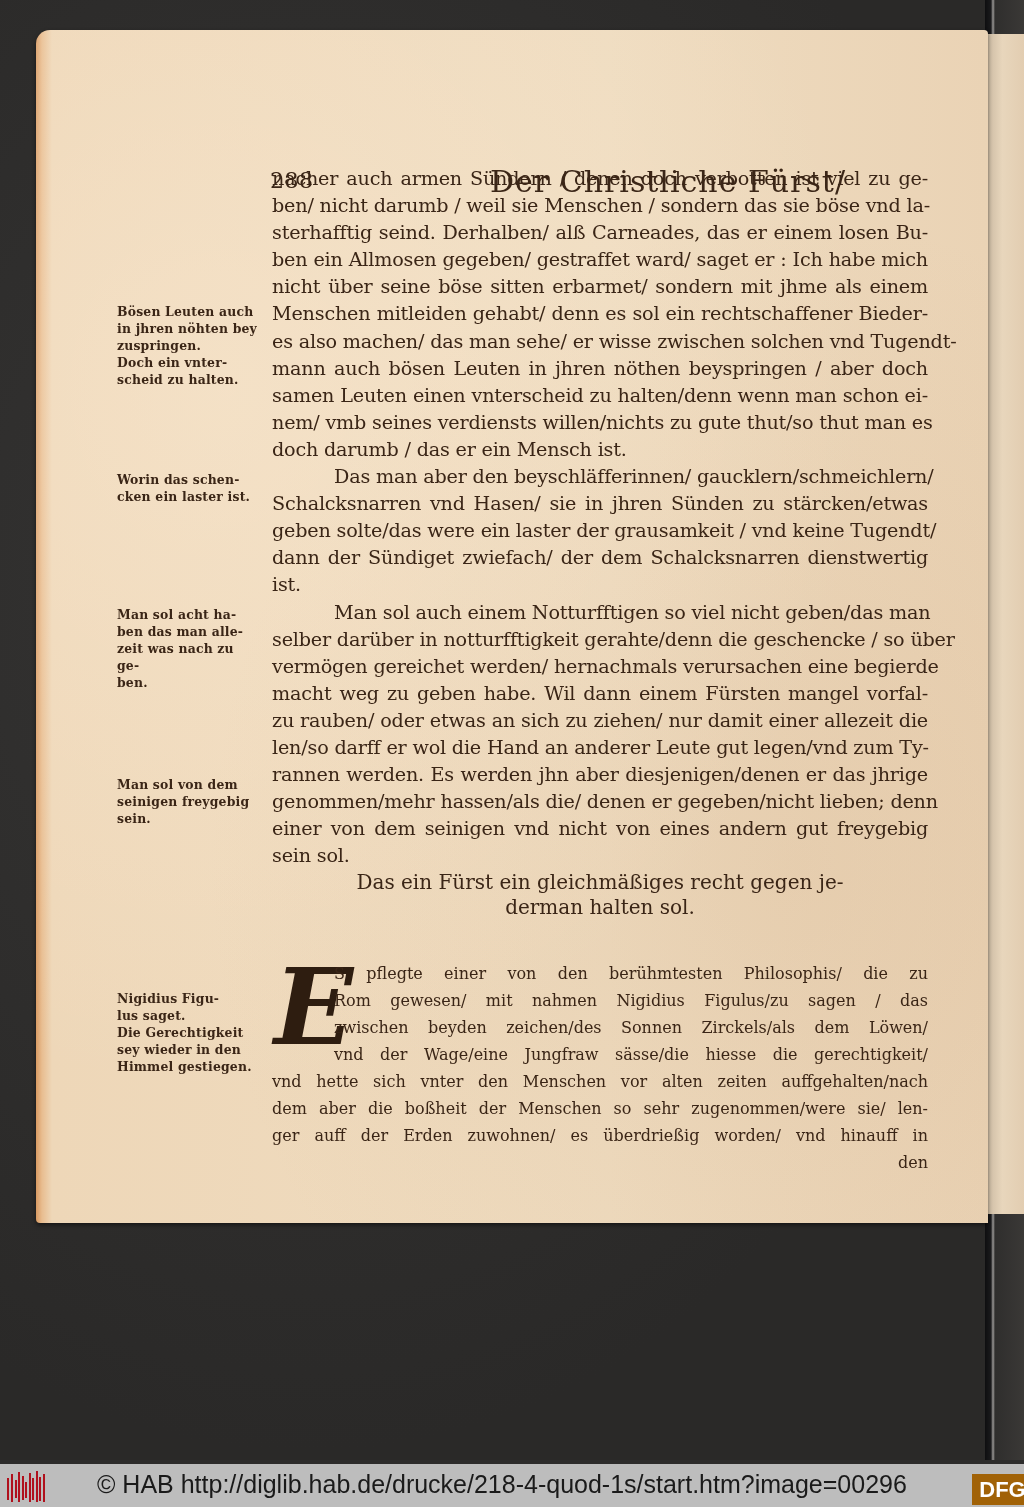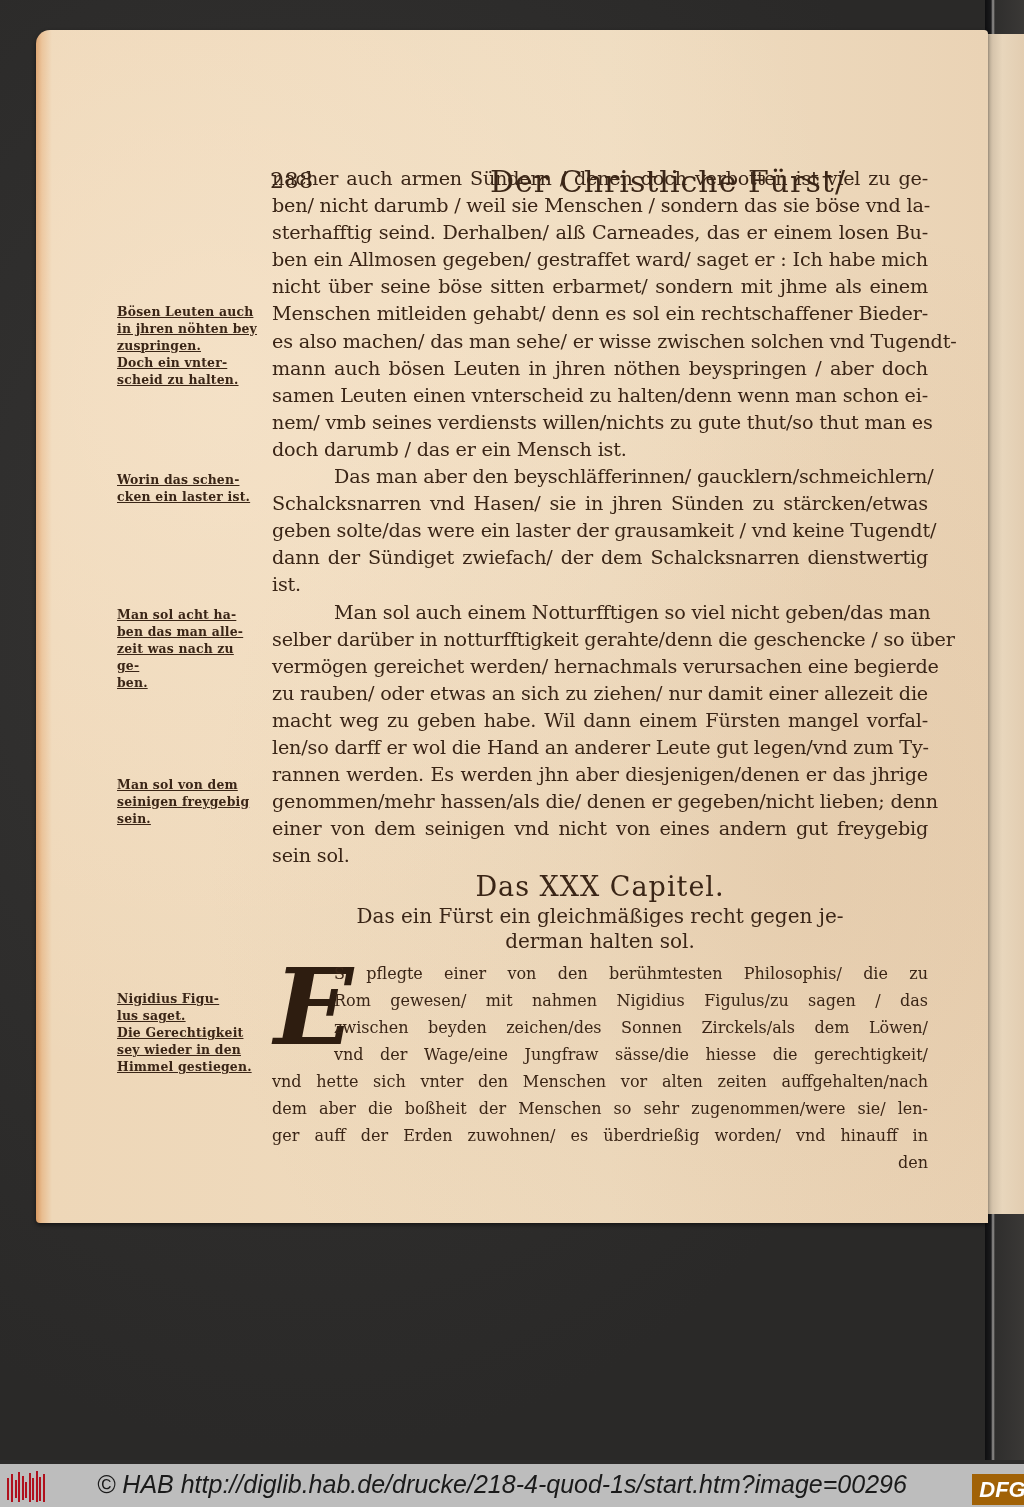--- a/index.html
+++ b/index.html
@@ -70,27 +70,25 @@
   .chapter-text {
     position: absolute; left: 272px; top: 960px; width: 656px;
     font-size: 16px; line-height: 27px; color: #3a2516;
   }
   .chapter-text .cap-line { padding-left: 62px; }
 
   .margin-note {
     position: absolute; left: 117px; width: 140px;
     font-size: 12.4px; line-height: 17px; color: #3a2516; font-weight: bold;
     letter-spacing: 0.2px;
-    text-decoration: underline;
   }
 
   .footer {
     position: absolute; left: 0; top: 1464px; width: 1024px; height: 43px;
     background: #bdbdbd;
-    font-style: italic;
   }
   .hab-logo {
     position: absolute; left: 6px; top: 4px; width: 40px; height: 36px;
   }
   .footer-text {
     position: absolute; left: 97px; top: 6px;
     font-family: "Liberation Sans", sans-serif; font-size: 25px; color: #1a1a1a;
     white-space: nowrap;
   }
   .dfg-logo {
@@ -127,31 +125,30 @@
   <span class="line">nem/ vmb seines verdiensts willen/nichts zu gute thut/so thut man es</span>
   <span class="line last">doch darumb / das er ein Mensch ist.</span>
   <span class="line indent">Das man aber den beyschläfferinnen/ gaucklern/schmeichlern/</span>
   <span class="line">Schalcksnarren vnd Hasen/ sie in jhren Sünden zu stärcken/etwas</span>
   <span class="line">geben solte/das were ein laster der grausamkeit / vnd keine Tugendt/</span>
   <span class="line">dann der Sündiget zwiefach/ der dem Schalcksnarren dienstwertig</span>
   <span class="line last">ist.</span>
   <span class="line indent">Man sol auch einem Notturfftigen so viel nicht geben/das man</span>
   <span class="line">selber darüber in notturfftigkeit gerahte/denn die geschencke / so über</span>
   <span class="line">vermögen gereichet werden/ hernachmals verursachen eine begierde</span>
+  <span class="line">macht weg zu geben habe. Wil dann einem Fürsten mangel vorfal-</span>
   <span class="line">zu rauben/ oder etwas an sich zu ziehen/ nur damit einer allezeit die</span>
-  <span class="line">macht weg zu geben habe. Wil dann einem Fürsten mangel vorfal-</span>
   <span class="line">len/so darff er wol die Hand an anderer Leute gut legen/vnd zum Ty-</span>
   <span class="line">rannen werden. Es werden jhn aber diesjenigen/denen er das jhrige</span>
   <span class="line">genommen/mehr hassen/als die/ denen er gegeben/nicht lieben; denn</span>
   <span class="line">einer von dem seinigen vnd nicht von eines andern gut freygebig</span>
   <span class="line last">sein sol.</span>
 </div>
 
 <div class="chapter-heading">
-  <div class="chapter-title">Das XXX Capitel.</div>
   <div class="chapter-sub">Das ein Fürst ein gleichmäßiges recht gegen je-</div>
   <div class="chapter-sub">derman halten sol.</div>
 </div>
 
 <div class="drop-cap">E</div>
 
 <div class="chapter-text">
   <span class="line cap-line">S pflegte einer von den berühmtesten Philosophis/ die zu</span>
   <span class="line cap-line">Rom gewesen/ mit nahmen Nigidius Figulus/zu sagen / das</span>
   <span class="line cap-line">zwischen beyden zeichen/des Sonnen Zirckels/als dem Löwen/</span>

